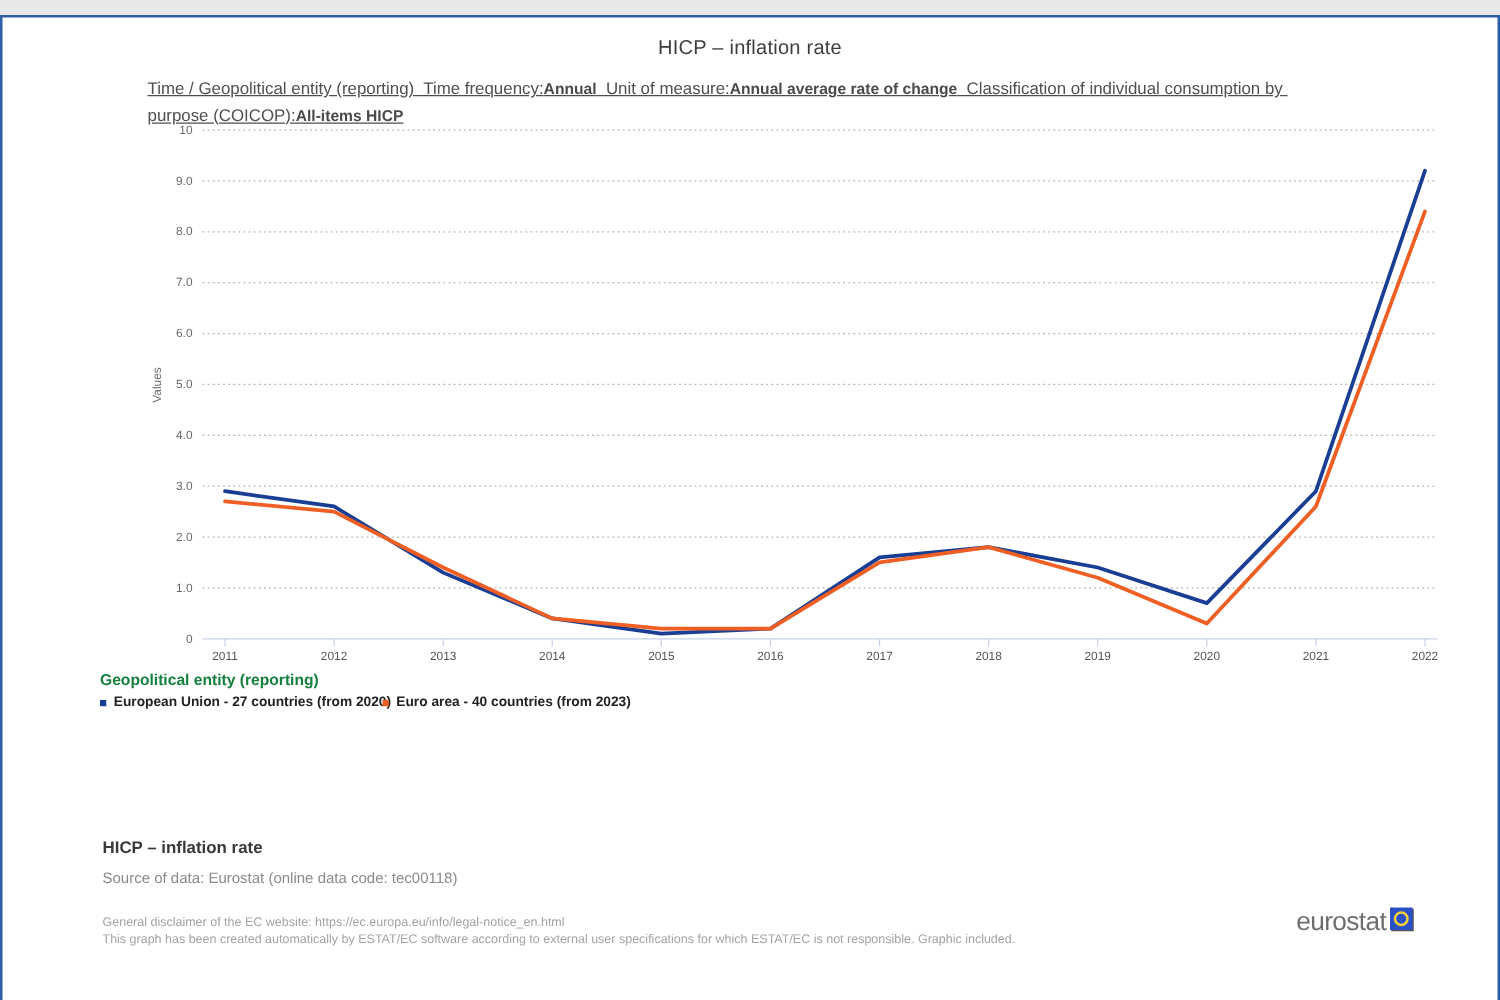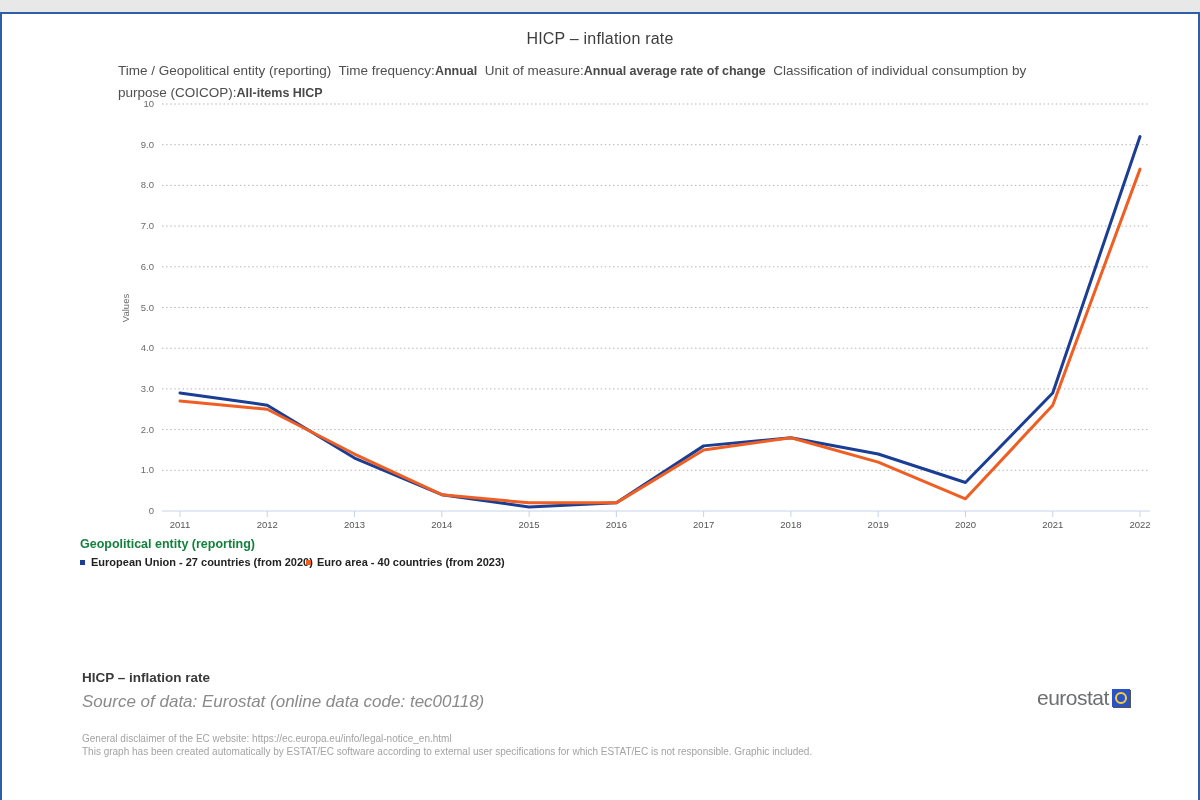--- a/index.html
+++ b/index.html
@@ -3,40 +3,40 @@
 <meta charset="utf-8">
 <style>
   html,body{margin:0;padding:0;background:#e8e8e8;font-family:"Liberation Sans",sans-serif;}
   #stage{position:relative;width:1200px;height:800px;margin:12px auto;background:#ffffff;
          border:2px solid #2f5ea9;box-sizing:border-box;overflow:hidden;}
   #bottom-bar{position:absolute;left:0;right:0;bottom:0;height:8px;background:#132a66;}
   
   #chart-title{position:absolute;top:16px;left:0;right:0;text-align:center;
                font-size:16px;color:#3d3d3d;font-weight:500;letter-spacing:.2px;}
   #chart-subtitle{position:absolute;top:46px;left:116px;width:948px;font-size:13.5px;
-                  color:#4f4f4f;line-height:21px;white-space:pre-wrap;}
+                  color:#4f4f4f;line-height:21px;white-space:pre-wrap;text-decoration:underline;}
   #chart-subtitle .seg-bold{font-weight:bold;font-size:12.5px;color:#4a4a4a;}
   
   #chart-svg{position:absolute;top:0;left:0;pointer-events:none;}
   .gridline{stroke:#b5b5b5;stroke-width:1;stroke-dasharray:1.5 2.6;}
   .axisline{stroke:#c6d2ea;stroke-width:1;}
   .ytick{font-size:9.5px;fill:#6a6a6a;text-anchor:end;}
   .xtick{font-size:9.5px;fill:#555555;text-anchor:middle;}
   .ylabel{font-size:9.5px;fill:#6a6a6a;text-anchor:middle;}
   
   #legend-title{position:absolute;top:523px;left:78px;font-size:12.5px;font-weight:bold;color:#15803d;}
   .legend-item{position:absolute;top:542px;display:flex;align-items:center;gap:6px;}
   .legend-marker{width:5px;height:5px;display:inline-block;}
   .legend-label{font-size:11px;font-weight:bold;color:#222;}
   
   #footer-title{position:absolute;top:656px;left:80px;font-size:13.5px;font-weight:bold;color:#3a3a3a;}
-  #footer-source{position:absolute;top:681px;left:80px;font-size:17px;color:#8a8a8a;line-height:14.5px;font-style:italic;}
+  #footer-source{position:absolute;top:681px;left:80px;font-size:12px;color:#8a8a8a;line-height:14.5px;}
   #footer-smallprint{position:absolute;top:718px;left:80px;font-size:10px;color:#a3a3a3;line-height:13px;}
   
-  #eurostat-logo{position:absolute;top:672px;left:1035px;display:flex;align-items:center;gap:3px;}
+  #eurostat-logo{position:absolute;top:712px;left:1035px;display:flex;align-items:flex-start;gap:3px;}
   #eurostat-logo .logo-text{font-size:21px;color:#6d6e70;letter-spacing:-0.5px;}
   #eurostat-logo .logo-box{width:18px;height:18px;background:#2a52c6;position:relative;
                            box-shadow:1px 1px 0 rgba(40,40,40,.8);}
   #eurostat-logo .logo-ring{position:absolute;top:3px;left:3px;width:8px;height:8px;border:2px solid #f6cf3a;
                             border-radius:50%;}
 </style>
 </head>
 <body>
 
 <div id="stage">

